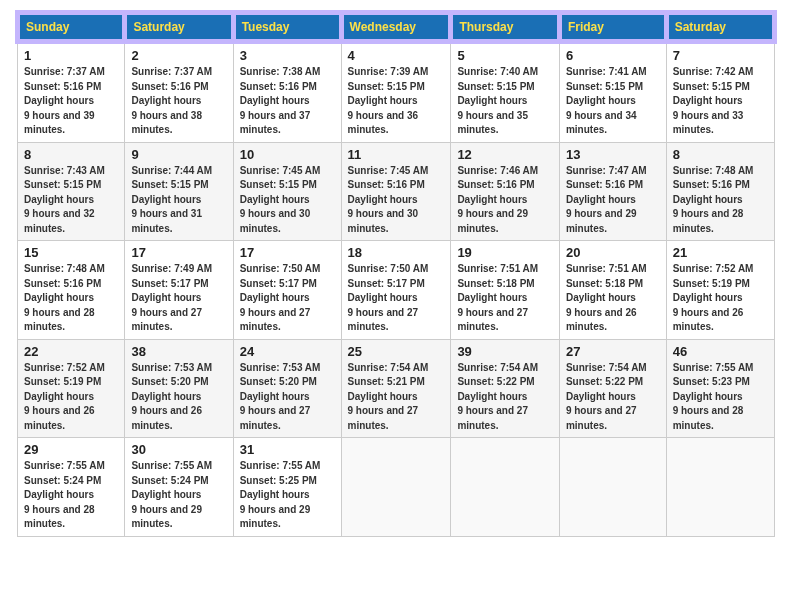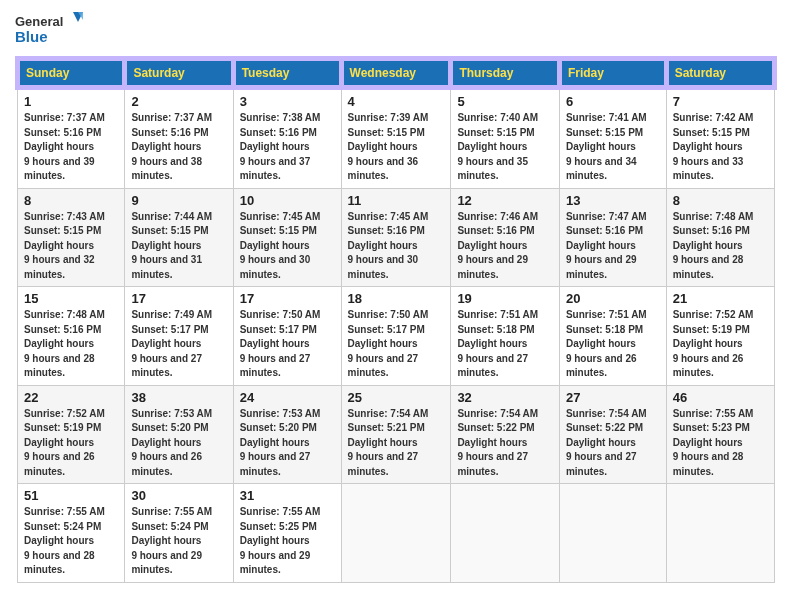--- a/index.html
+++ b/index.html
@@ -76,35 +76,20 @@
       font-weight: bold;
     }
     td.empty {
       background: #f9f9f9 !important;
     }
   </style>
 </head>
 <body>
 
 <div class="container">
-  <div class="header-row">
-    <div class="logo">
-  <svg width="70" height="40" viewBox="0 0 70 40">
-    <text x="0" y="16" font-family="Arial" font-size="13" font-weight="bold" fill="#333">General</text>
-    <text x="0" y="32" font-family="Arial" font-size="15" font-weight="bold" fill="#1a6fb5">Blue</text>
-    <polygon points="58,2 68,2 68,12 58,12" fill="none"></polygon>
-    <polygon points="58,2 68,2 63,12" fill="#1a6fb5"></polygon>
-    <polygon points="63,2 68,2 68,10" fill="#5aaae0" opacity="0.85"></polygon>
-  </svg>
-</div>
-    <div class="title-block">
-      <div class="month-title"></div>
-      <div class="subtitle"></div>
-    </div>
-  </div>
 
   <table class="calendar-table">
     <thead>
       <tr>
       <th>Sunday</th>
           <th>Saturday</th>
           <th>Tuesday</th>
           <th>Wednesday</th>
           <th>Thursday</th>
           <th>Friday</th>
@@ -338,21 +323,21 @@
           <td>
         <span class="day-number">25</span>
         <div class="day-detail">
           Sunrise: 7:54 AM<br>
           Sunset: 5:21 PM<br>
           Daylight hours<br>
           9 hours and 27 minutes.
         </div>
       </td>
           <td>
-        <span class="day-number">32</span>
+        <span class="day-number">39</span>
         <div class="day-detail">
           Sunrise: 7:54 AM<br>
           Sunset: 5:22 PM<br>
           Daylight hours<br>
           9 hours and 27 minutes.
         </div>
       </td>
           <td>
         <span class="day-number">27</span>
         <div class="day-detail">
@@ -367,21 +352,21 @@
         <div class="day-detail">
           Sunrise: 7:55 AM<br>
           Sunset: 5:23 PM<br>
           Daylight hours<br>
           9 hours and 28 minutes.
         </div>
       </td>
         </tr>
         <tr>
           <td>
-        <span class="day-number">51</span>
+        <span class="day-number">29</span>
         <div class="day-detail">
           Sunrise: 7:55 AM<br>
           Sunset: 5:24 PM<br>
           Daylight hours<br>
           9 hours and 28 minutes.
         </div>
       </td>
           <td>
         <span class="day-number">30</span>
         <div class="day-detail">

